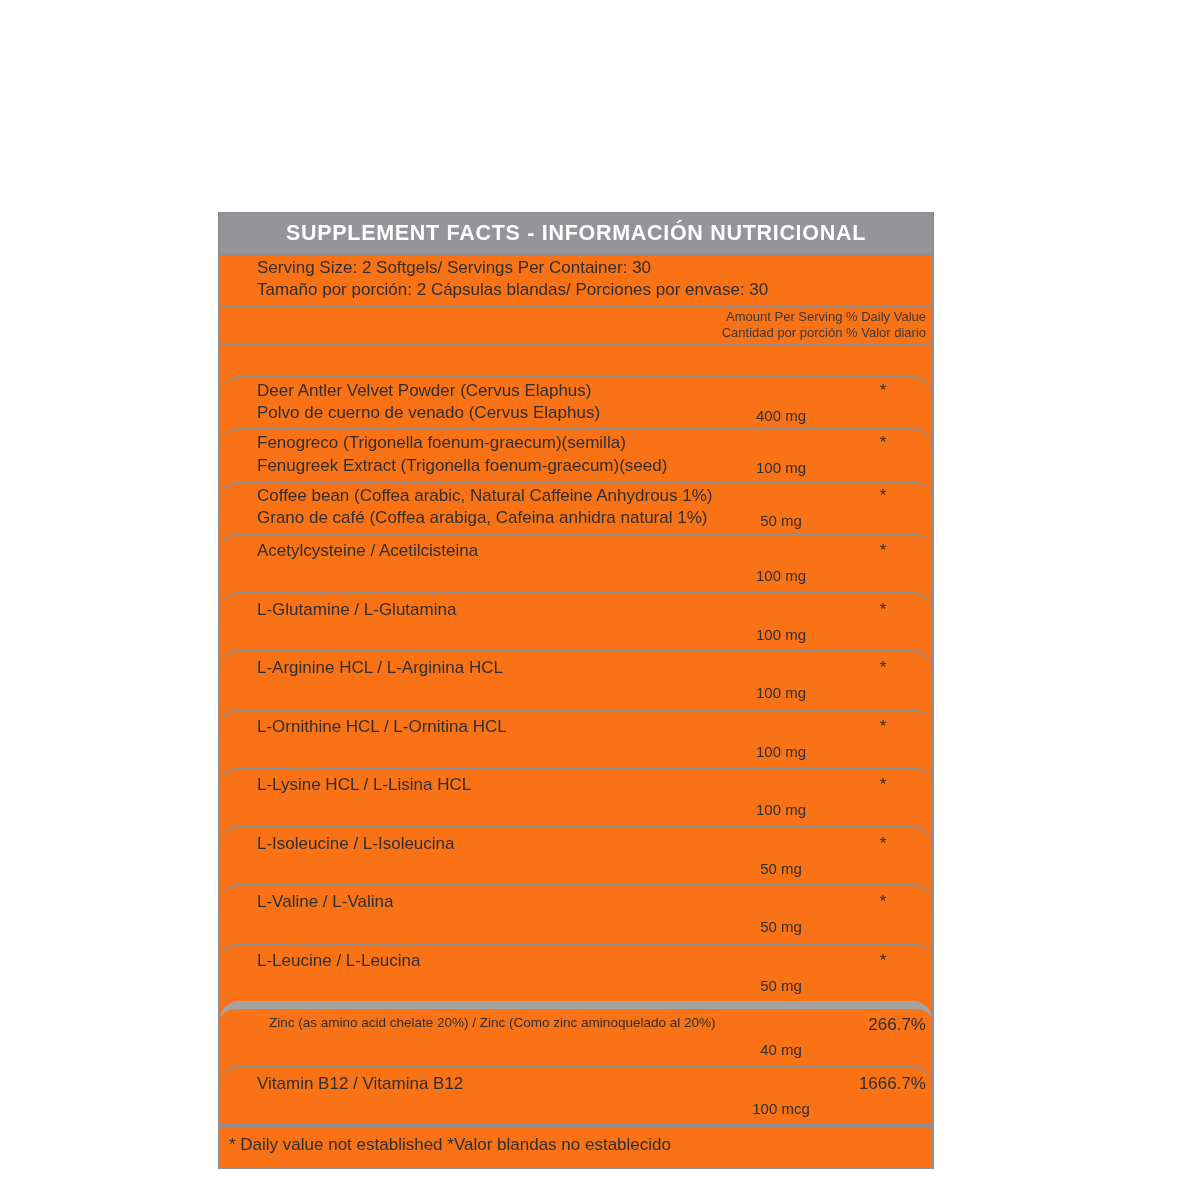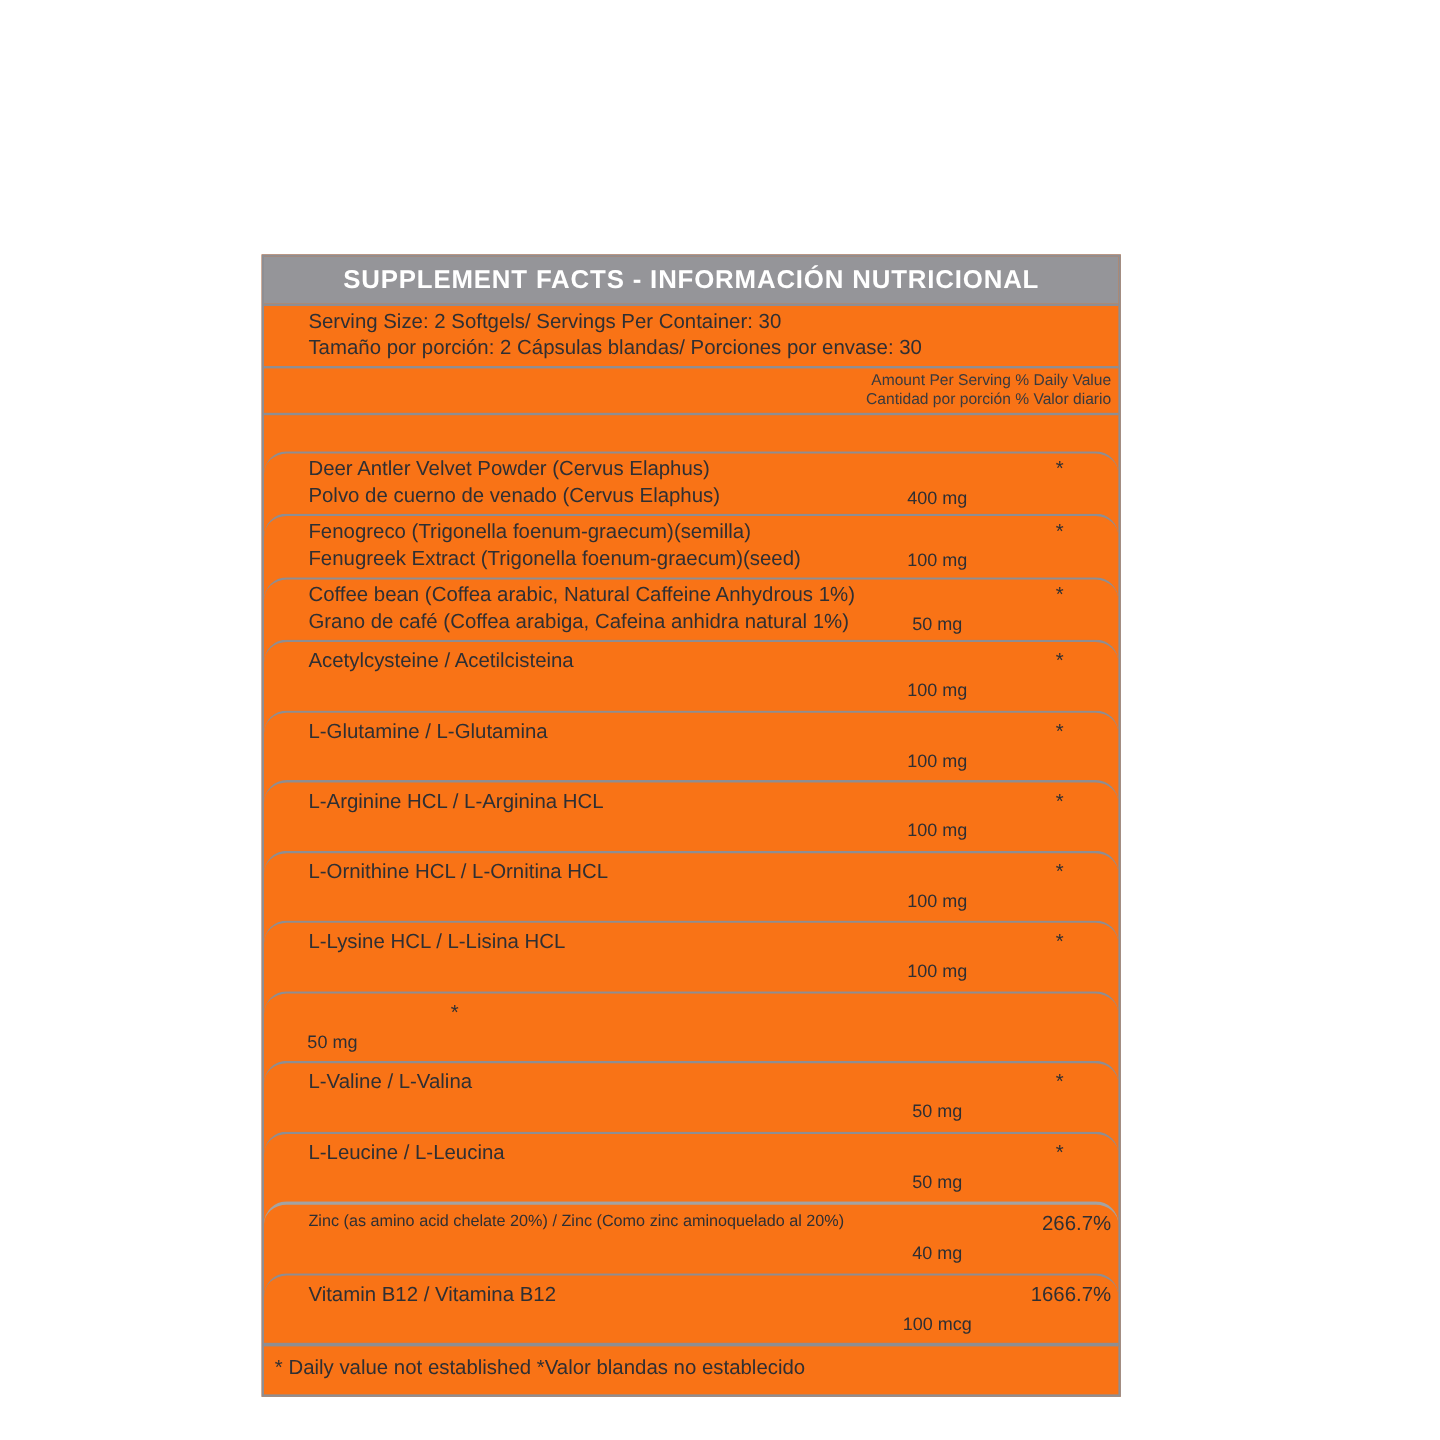--- a/index.html
+++ b/index.html
@@ -40,21 +40,21 @@
   }
 
   
   .row {
     display: flex;
     align-items: flex-start;
     border-top: 2px solid #8e8e93;
     box-sizing: border-box;
     border-radius: 19px;
   }
-  .row.thick-rule { border-top: 3px solid #a3a3a3; }
+  .row.thick-rule { border-top: 8px solid #a3a3a3; padding-left: 12px; }
 
   .cell-name {
     flex: 1 1 auto;
     min-width: 0;
     padding: 2px 4px 3px 9px;
     color: #2f2f33;
     font-size: 17px;
     line-height: 1.30;
     white-space: nowrap;
   }
@@ -208,20 +208,23 @@
         <div class="cell-dv">*</div>
       </div>
       <div class="row single">
         <div class="cell-name">
           <span class="line-es">L-Lysine HCL / L-Lisina HCL</span>
         </div>
         <div class="cell-amount">100 mg</div>
         <div class="cell-dv">*</div>
       </div>
       <div class="row single">
+        <div class="cell-name">
+          <span class="line-es">L-Isoleucine / L-Isoleucina</span>
+        </div>
         <div class="cell-amount">50 mg</div>
         <div class="cell-dv">*</div>
       </div>
       <div class="row single">
         <div class="cell-name">
           <span class="line-es">L-Valine / L-Valina</span>
         </div>
         <div class="cell-amount">50 mg</div>
         <div class="cell-dv">*</div>
       </div>

